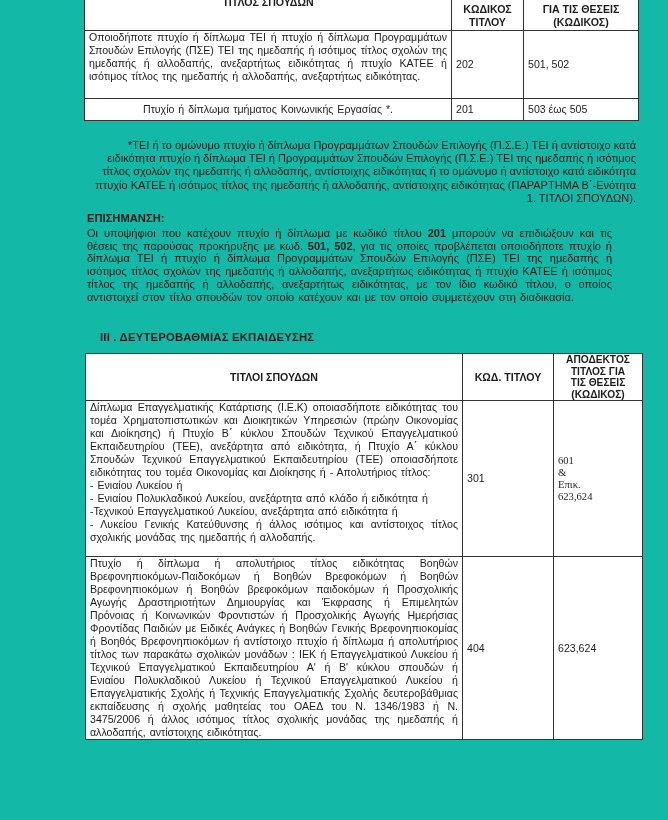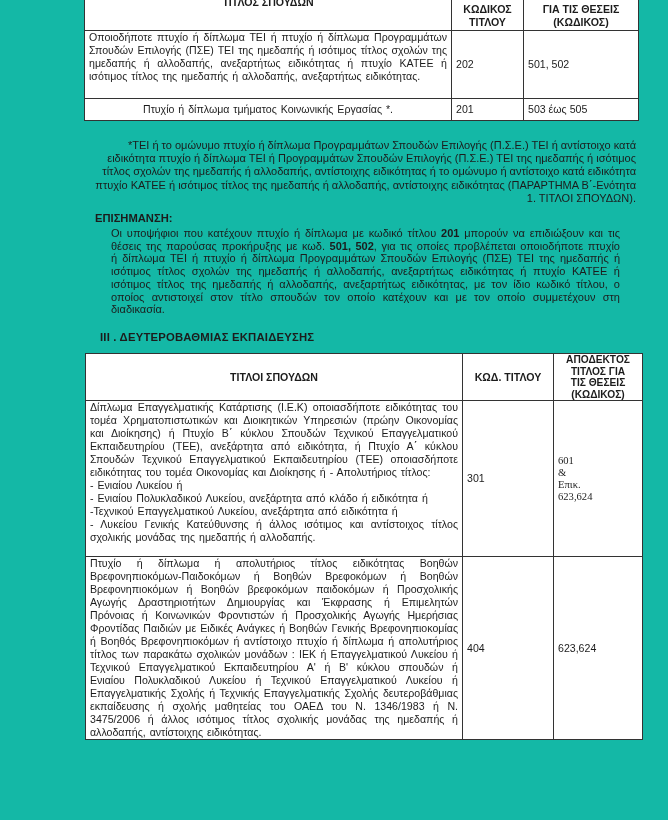--- a/index.html
+++ b/index.html
@@ -30,23 +30,23 @@
   #t1 td.c1{width:358px;}
   #t1 td.c2{width:63px;}
   #t1 td.c3{width:106px;}
   #t1 .r2 .txt{vertical-align:middle;text-align:center;}
 
   
   .footnote{
     position:absolute;left:87px;top:139px;width:549px;
     font-size:11px;line-height:13.2px;text-align:right;
   }
-  .notice{position:absolute;left:95px;top:212px;width:525px;}
+  .notice{position:absolute;left:87px;top:212px;width:525px;}
   .notice-h{font-weight:bold;font-size:11.2px;line-height:13px;}
-  .notice-p{margin:2px 0 0 16px;text-align:justify;font-size:11px;line-height:12.7px;word-spacing:1px;}
+  .notice-p{margin:2px 0 0 0;text-align:justify;font-size:11px;line-height:12.7px;word-spacing:1px;}
   .sec3{
     position:absolute;left:87px;top:331px;
     font-weight:bold;font-size:11.3px;letter-spacing:0.2px;padding-left:13px;
   }
 
   
   #t2{left:85px;top:353px;width:530px;}
   #t2 tr.hrow{height:46px;}
   #t2 tr.r1{height:156px;}
   #t2 tr.r2{height:143px;}

